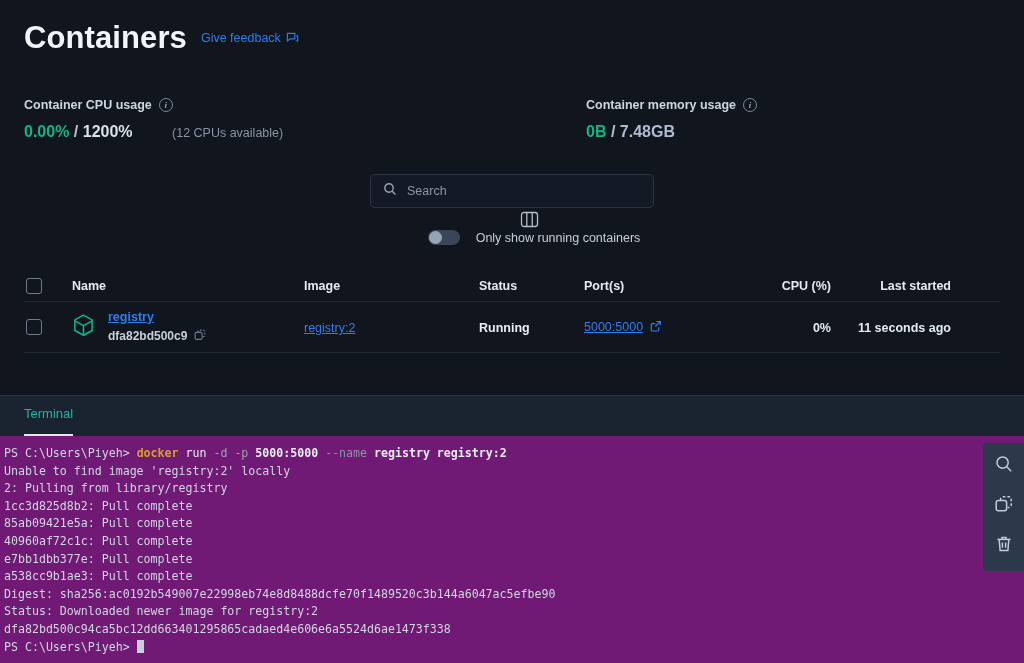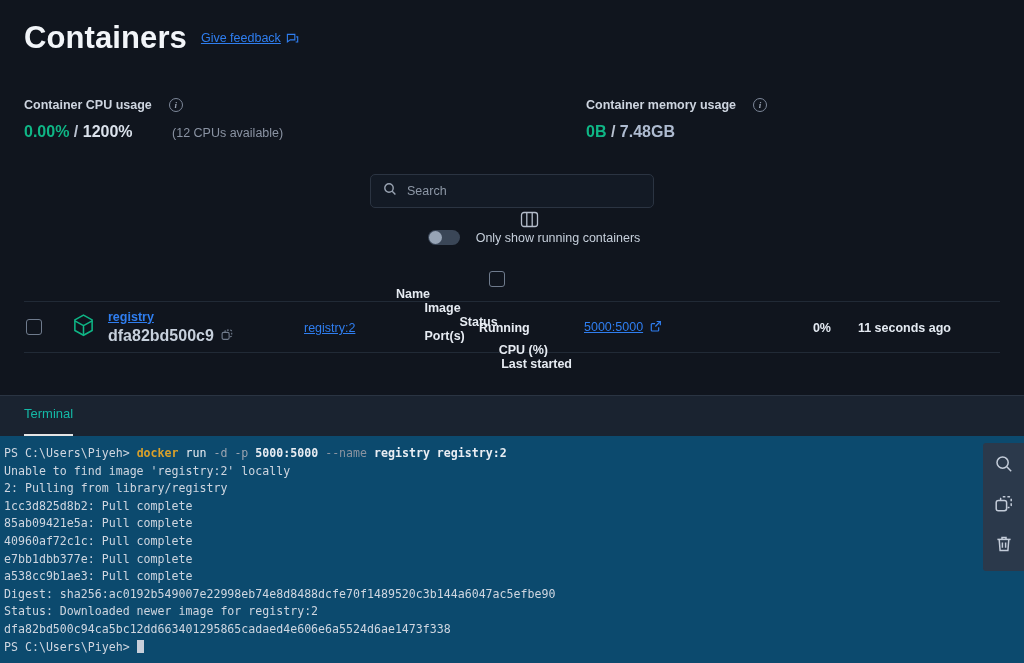--- a/index.html
+++ b/index.html
@@ -20,31 +20,31 @@
   }
   .title-row {
     display: flex; align-items: center; gap: 14px;
     padding-top: 20px;
   }
   .page-title {
     font-size: 31px; font-weight: bold; color: #f2f5f9;
     letter-spacing: .1px;
   }
   .feedback {
-    display: flex; align-items: flex-end; gap: 5px;
+    display: flex; align-items: flex-start; gap: 5px;
     color: #2f7ef0; font-size: 12.5px;
-    text-decoration: underline; cursor: pointer;
+    cursor: pointer;
   }
   .feedback svg { display: block; }
 
   
   .stats { display: flex; margin-top: 42px; }
   .stat-cpu { width: 562px; }
   .stat-label {
-    display: flex; align-items: center; gap: 17px;
+    display: flex; align-items: center; gap: 7px;
     font-size: 12.5px; color: #ced5e0; font-weight: bold;
   }
   .info-ico {
     width: 14px; height: 14px; border-radius: 50%;
     border: 1px solid #7d8799; color: #9aa3b2;
     font-size: 9px; line-height: 12px; text-align: center;
     font-style: italic; font-family: "Liberation Serif", serif;
   }
   .stat-value { margin-top: 11px; font-size: 16px; }
   .v-green { color: #0fb686; font-weight: bold; }
@@ -86,21 +86,21 @@
     background: #97a4b6;
   }
   .toggle-text { color: #c6cfdb; font-size: 12.5px; }
 
   
   .table { margin-top: 26px; }
   .row {
     display: flex; align-items: center;
     height: 30px; padding: 0 2px;
   }
-  .thead { color: #e6ebf2; font-size: 12.5px; font-weight: bold; flex-direction: column; }
+  .thead { color: #e6ebf2; font-size: 12.5px; font-weight: bold; }
   .tbody-row {
     height: 52px;
     border-top: 1px solid #212a36;
     border-bottom: 1px solid #212a36;
   }
   .c-check { width: 46px; flex: none; }
   .c-name  { width: 232px; flex: none; display:flex; align-items:center; gap:13px; }
   .c-image { width: 175px; flex: none; }
   .c-status{ width: 105px; flex: none; }
   .c-ports { width: 175px; flex: none; }
@@ -111,41 +111,41 @@
     border: 1.5px solid #6f7b8d; background: transparent;
     cursor: pointer;
   }
   .name-cell { display: flex; flex-direction: column; gap: 3px; }
   .link {
     color: #2f7ef0; font-size: 12.5px;
     text-decoration: underline; cursor: pointer;
   }
   .name-link { font-weight: bold; }
   .cid { display: flex; align-items: center; gap: 7px; }
-  .cid-txt { color: #c7d0dc; font-size: 16px; font-weight: bold; }
+  .cid-txt { color: #c7d0dc; font-size: 12px; font-weight: bold; }
   .status-txt { color: #e9eef5; font-size: 12.5px; font-weight: bold; }
   .port-cell { display: flex; align-items: center; gap: 7px; }
   .cpu-txt, .last-txt { color: #e4eaf2; font-size: 12.5px; font-weight: bold; }
 
   
   .term-head {
     position: absolute; left: 0; top: 395px;
     width: 1024px; height: 41px;
     background: #1a2330;
     border-top: 1px solid #2a3442;
     display: flex; align-items: flex-end; padding-left: 24px;
   }
   .term-tab {
     color: #14b8a6; font-size: 13px; padding-bottom: 13px;
     border-bottom: 2px solid #e5e5e5; cursor: pointer;
   }
   .term-body {
     position: absolute; left: 0; top: 436px;
     width: 1024px; height: 227px;
-    background: #0c4a6e;
+    background: #701a75;
     padding: 9px 0 0 4px;
     font-family: "DejaVu Sans Mono", monospace;
     font-size: 11.6px; line-height: 17.6px;
     color: #cfd6e0; white-space: pre;
   }
   .tk-prompt { color: #cfd6e0; }
   .tk-cmd    { color: #d8a02a; font-weight: bold; }
   .tk-sub    { color: #e9edf3; }
   .tk-flag   { color: #9aa3b0; }
   .tk-val    { color: #e9edf3; font-weight: bold; }

